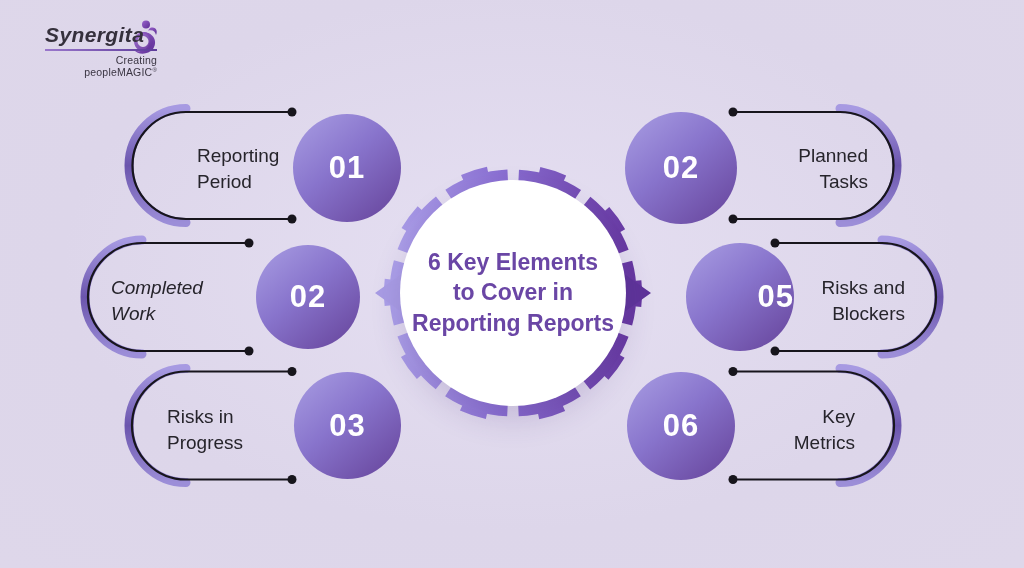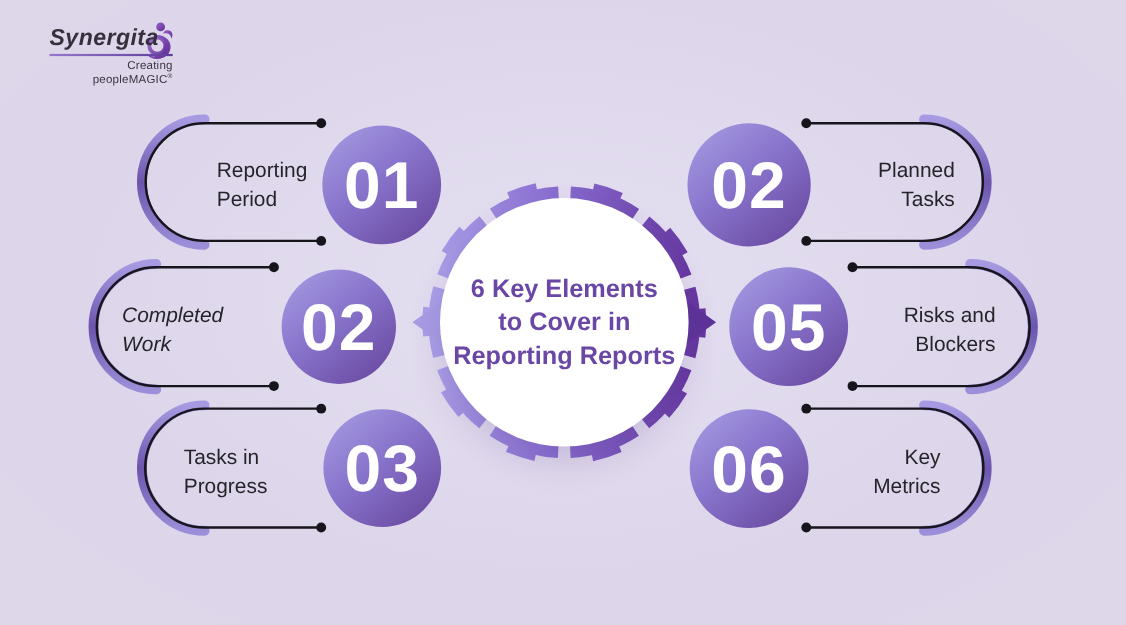--- a/index.html
+++ b/index.html
@@ -37,27 +37,27 @@
     position:absolute;left:398px;top:247px;width:230px;
     text-align:center;font-weight:700;font-size:23px;line-height:1.32;
     color:#6a46a5;
   }
 
   
   .num{
     position:absolute;border-radius:50%;
     background:linear-gradient(140deg,#a99ee3 0%,#8874cc 45%,#654299 100%);
     display:flex;align-items:center;justify-content:center;
-    color:#ffffff;font-weight:700;font-size:60px;letter-spacing:1px;
+    color:#ffffff;font-weight:700;font-size:31px;letter-spacing:1px;
   }
   .n1{left:293px;top:114px;width:108px;height:108px;}
   .n2{left:256px;top:245px;width:104px;height:104px;}
   .n3{left:294px;top:372px;width:107px;height:107px;}
   .n4{left:625px;top:112px;width:112px;height:112px;}
-  .n5{left:663px;top:243px;width:108px;height:108px;}
+  .n5{left:686px;top:243px;width:108px;height:108px;justify-content:flex-end;}
   .n6{left:627px;top:372px;width:108px;height:108px;}
 
   
   .lbl{
     position:absolute;font-size:19px;line-height:1.38;color:#26242b;
   }
   .lbl.right{text-align:right;}
   .l1{left:177px;top:143px;width:110px;margin-left:20px;}
   .l2{left:111px;top:275px;width:110px;font-style:italic;}
   .l3{left:167px;top:404px;width:100px;}
@@ -177,21 +177,21 @@
 
   <div class="lbl l1">
     <div>Reporting</div>
     <div>Period</div>
   </div>
   <div class="lbl l2">
     <div>Completed</div>
     <div>Work</div>
   </div>
   <div class="lbl l3">
-    <div>Tasks in</div>
+    <div>Risks in</div>
     <div>Progress</div>
   </div>
   <div class="lbl l4 right">
     <div>Planned</div>
     <div>Tasks</div>
   </div>
   <div class="lbl l5 right">
     <div>Risks and</div>
     <div>Blockers</div>
   </div>

